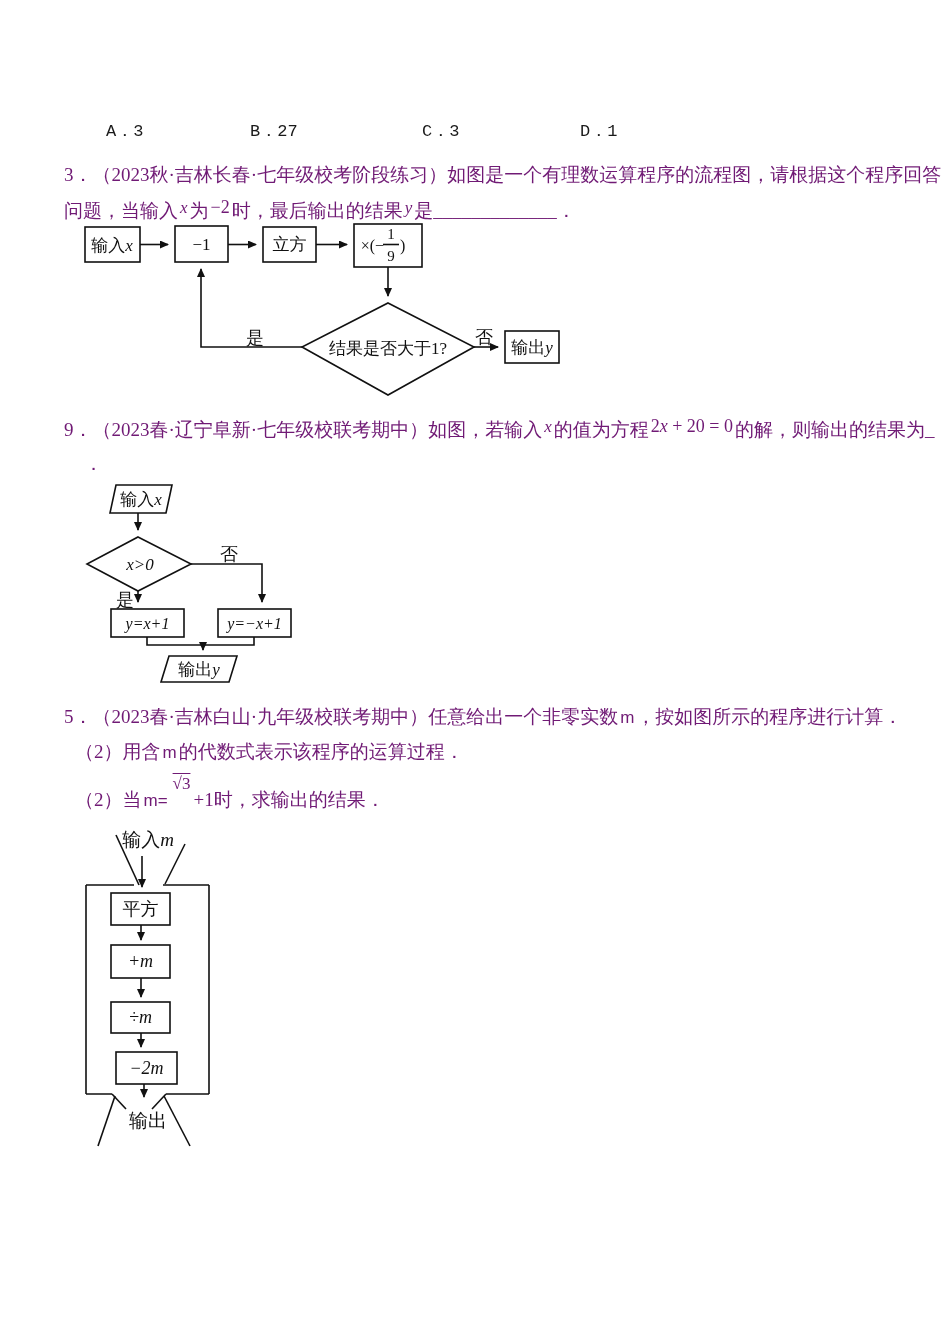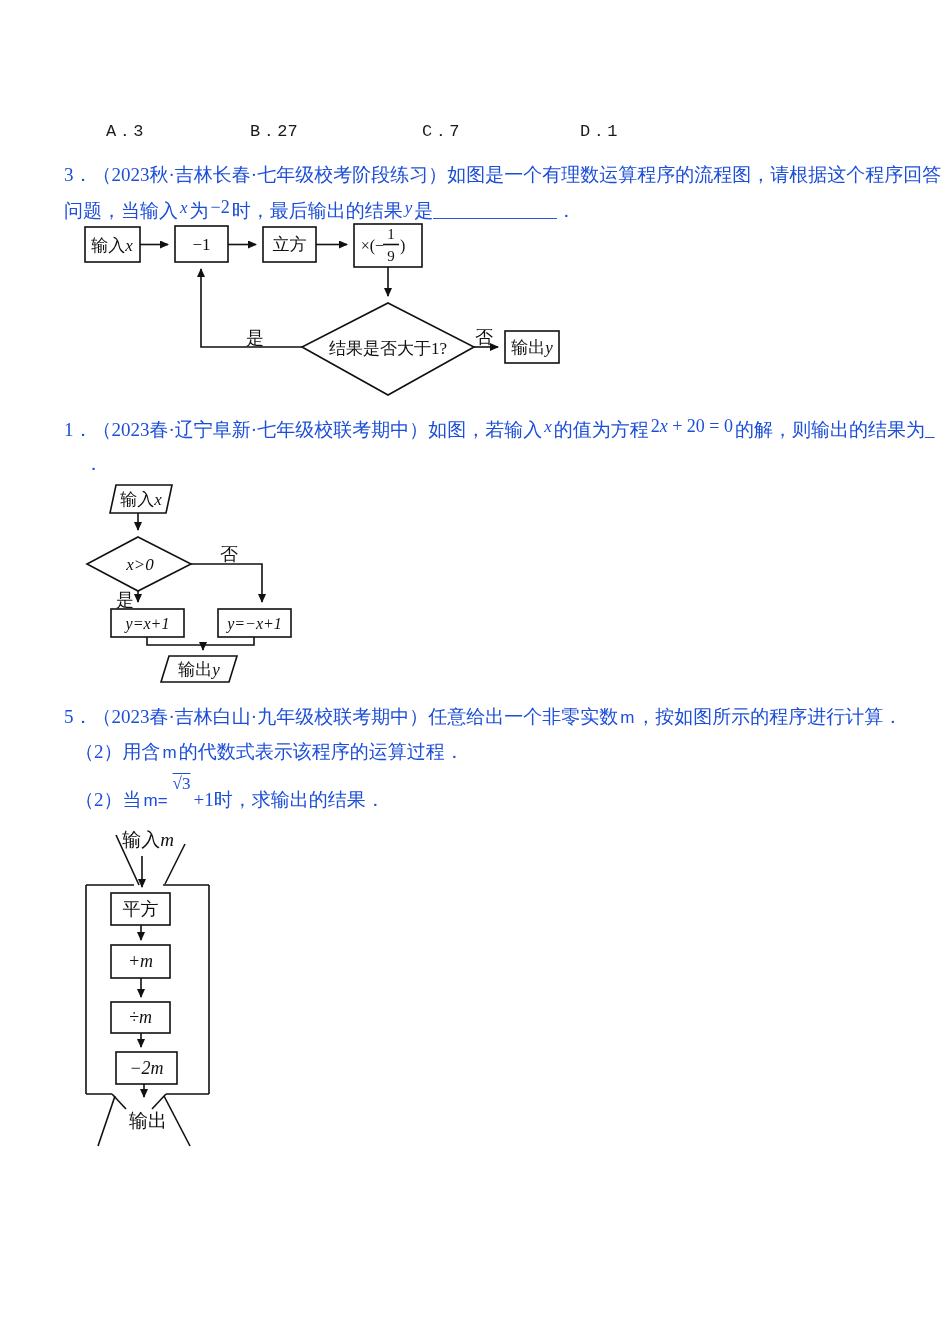--- a/index.html
+++ b/index.html
@@ -1,20 +1,20 @@
 <!DOCTYPE html>
 <html><head>
 <meta charset="utf-8">
 <style>
   html,body{margin:0;padding:0;}
   body{
     width:950px;height:1344px;position:relative;background:#ffffff;
     font-family:"Liberation Serif",serif;color:#1a1a1a;overflow:hidden;
   }
-  .line{position:absolute;font-size:19px;line-height:23px;white-space:nowrap;color:#1d4ed8;}
+  .line{position:absolute;font-size:19px;line-height:23px;white-space:nowrap;color:#701a75;}
   .opt{position:absolute;font-family:Liberation Mono, monospace;font-size:17px;color:#1a1a1a;white-space:nowrap;}
   .mvar{font-style:italic;font-family:"Liberation Serif",serif;font-size:17px;position:relative;top:-4px;margin:0 2px;}
   .meq{font-family:"Liberation Serif",serif;font-size:18px;position:relative;top:-4px;margin:0 2px;}
   .meq .iv{font-style:italic;}
   .sansm{font-family:"Liberation Sans",sans-serif;font-size:17px;margin:0 2px;}
   .sqrt{font-family:"Liberation Serif",serif;font-size:17px;position:relative;top:-17px;margin:0 3px;text-decoration:overline;}
   .blank{letter-spacing:0;}
   svg{position:absolute;overflow:visible;}
   .sh{stroke:#111;stroke-width:1.6;fill:none;}
   .ah{fill:#111;stroke:none;}
@@ -22,21 +22,21 @@
   .s15{font-size:15px;}.s16{font-size:16px;}.s17{font-size:17px;}.s18{font-size:18px;}.s19{font-size:19px;}
   .it{font-style:italic;}
   .sl{text-anchor:start;}
   .el{text-anchor:end;}
 </style>
 </head>
 <body>
 
 <span class="opt" style="left:106px;top:119px">A．3</span>
 <span class="opt" style="left:250px;top:119px">B．27</span>
-<span class="opt" style="left:422px;top:119px">C．7</span>
+<span class="opt" style="left:422px;top:119px">C．3</span>
 <span class="opt" style="left:580px;top:119px">D．1</span>
 
 <div class="line" style="left:64px;top:163px">3．（2023秋·吉林长春·七年级校考阶段练习）如图是一个有理数运算程序的流程图，请根据这个程序回答</div>
 <div class="line" style="left:64px;top:199px">
   <span>问题，当输入</span><span class="mvar">x</span><span>为</span><span class="meq">−2</span><span>时，最后输出的结果</span><span class="mvar">y</span><span>是</span><span class="blank">_____________</span><span>．</span>
 </div>
 
 <svg style="left:80px;top:218px" width="490" height="185" viewBox="0 0 490 185">
   <defs>
     <marker id="ah1" viewBox="0 0 10 8" markerWidth="10" markerHeight="8" refX="8" refY="4" orient="auto" markerUnits="userSpaceOnUse">
@@ -67,21 +67,21 @@
   </g>
   <polygon class="sh" points="308,85 394,129 308,177 222,129"></polygon>
   <text class="st s17" x="308" y="130">结果是否大于1?</text>
   <text class="st s18" x="175" y="120">是</text>
   <text class="st s18" x="404" y="119">否</text>
   <rect class="sh" x="425" y="113" width="54" height="32"></rect>
   <text class="st s17" x="452" y="129"><tspan>输出</tspan><tspan class="it">y</tspan></text>
 </svg>
 
 <div class="line" style="left:64px;top:418px">
-  <span>1．（2023春·辽宁阜新·七年级校联考期中）如图，若输入</span><span class="mvar">x</span><span>的值为方程</span><span class="meq"><span>2</span><span class="iv">x</span><span> + 20 = 0</span></span><span>的解，则输出的结果为_</span>
+  <span>9．（2023春·辽宁阜新·七年级校联考期中）如图，若输入</span><span class="mvar">x</span><span>的值为方程</span><span class="meq"><span>2</span><span class="iv">x</span><span> + 20 = 0</span></span><span>的解，则输出的结果为_</span>
 </div>
 <div class="line" style="left:84px;top:452px">．</div>
 
 <svg style="left:85px;top:483px" width="215" height="205" viewBox="0 0 215 205">
   <defs>
     <marker id="ah2" viewBox="0 0 10 8" markerWidth="10" markerHeight="8" refX="8" refY="4" orient="auto" markerUnits="userSpaceOnUse">
       <path class="ah" d="M0,0 L9,4 L0,8 Z"></path>
     </marker>
   </defs>
   <polygon class="sh" points="31,2 87,2 81,30 25,30"></polygon>

